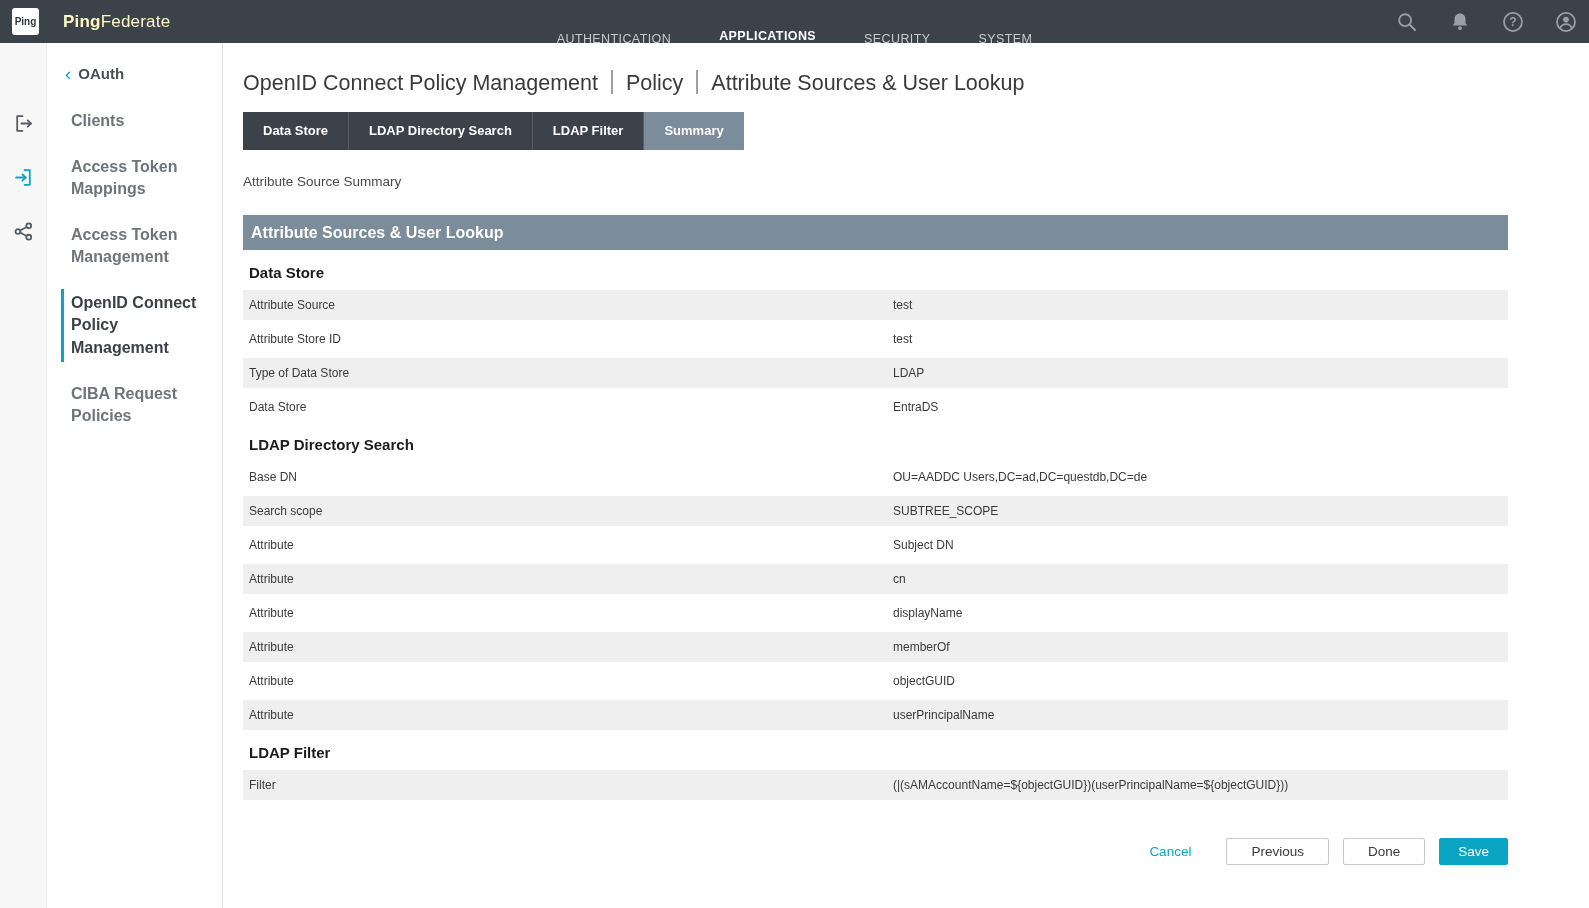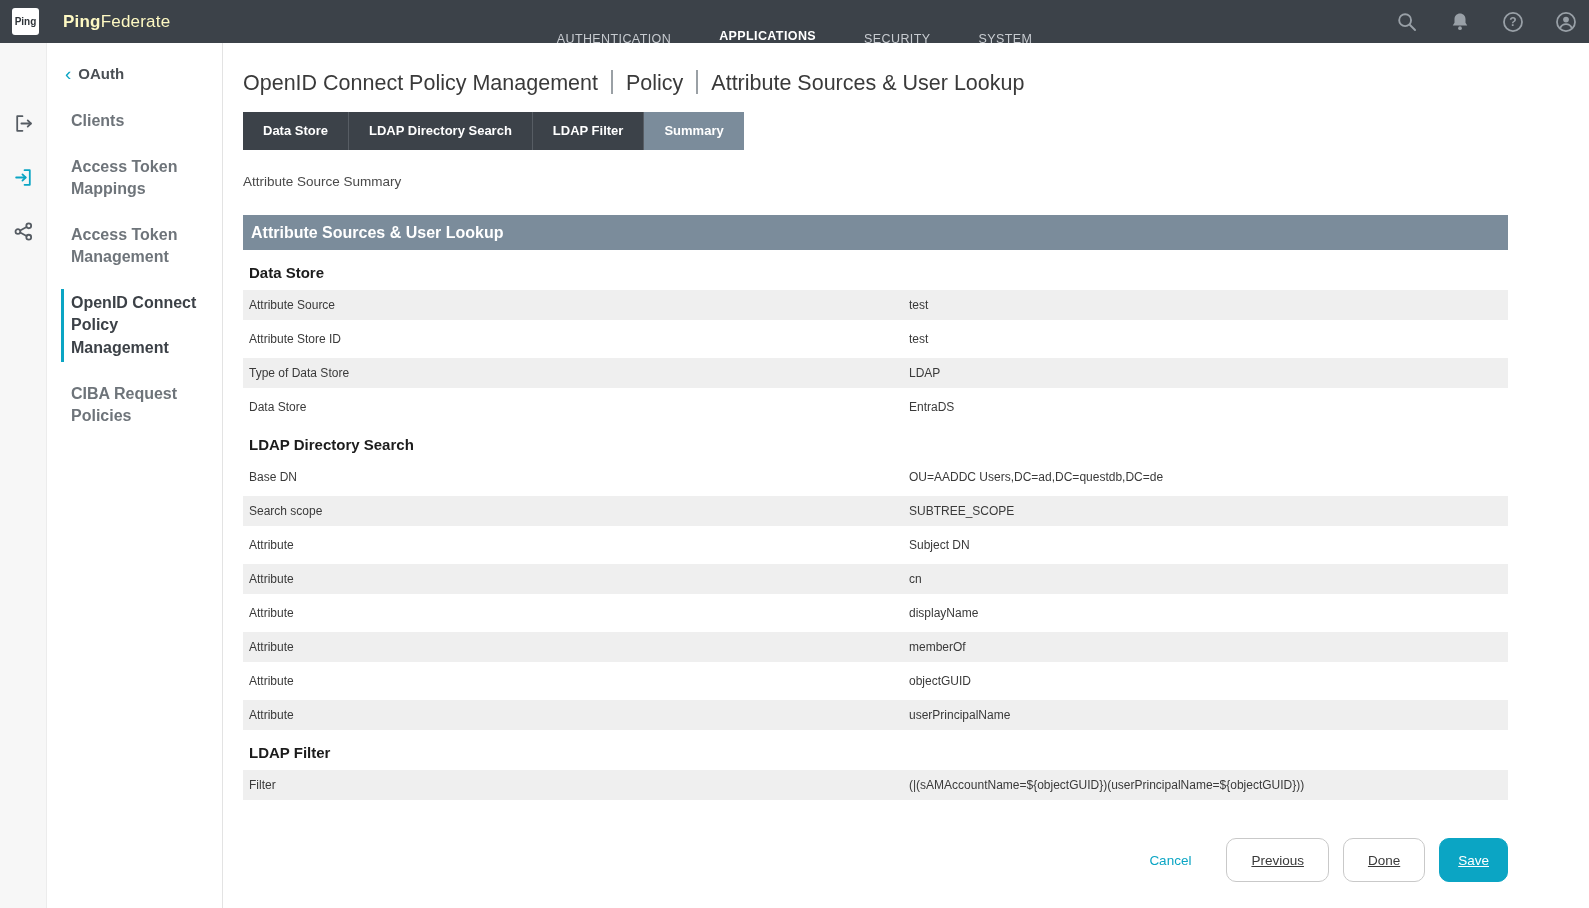--- a/index.html
+++ b/index.html
@@ -54,26 +54,26 @@
 
   .summary-label { margin-top:24px; font-size:13.5px; color:#4a4a4a; }
 
   .panel-head { margin-top:26px; height:35px; line-height:35px; background:var(--panel_header_bg,#7b8c9b);
     color:#fff; font-size:16px; font-weight:bold; padding:0 8px; }
 
   .sec-title { margin:14px 0 9px; padding-left:6px; font-size:15px; font-weight:bold; color:#1c1c1c; }
   .row { display:flex; align-items:center; height:30px; margin-bottom:4px; font-size:12px; color:#3a3a3a; }
   .row.shaded { background:var(--row_shade,#efefef); }
   .row-label { width:650px; padding-left:6px; flex:none; }
-  .row-value { flex:1;margin-left:16px; }
+  .row-value { flex:1; }
 
   .footer { margin-top:38px; display:flex; justify-content:flex-end; align-items:center; gap:14px; }
   .cancel { color:var(--accent,#0ba5c4); font-size:13.5px; cursor:pointer; margin-right:21px; text-decoration:none;margin-left:48px; }
-  .btn { height:44px; padding:0 24px; background:#fff; border:1px solid #c9c9c9; border-radius:10px;
-    font-size:13.5px; color:#3a3a3a; cursor:pointer; font-family:inherit;text-decoration:underline; }
+  .btn { height:27px; padding:0 24px; background:#fff; border:1px solid #c9c9c9; border-radius:2px;
+    font-size:13.5px; color:#3a3a3a; cursor:pointer; font-family:inherit; }
   .btn.primary { background:var(--accent,#0ba5c4); border:1px solid var(--accent,#0ba5c4);
     color:#fff; padding:0 18px; }
 </style>
 </head>
 <body>
 
 <header class="topbar">
   <div class="brand">
     <div class="logo">
       <span>Ping</span>

